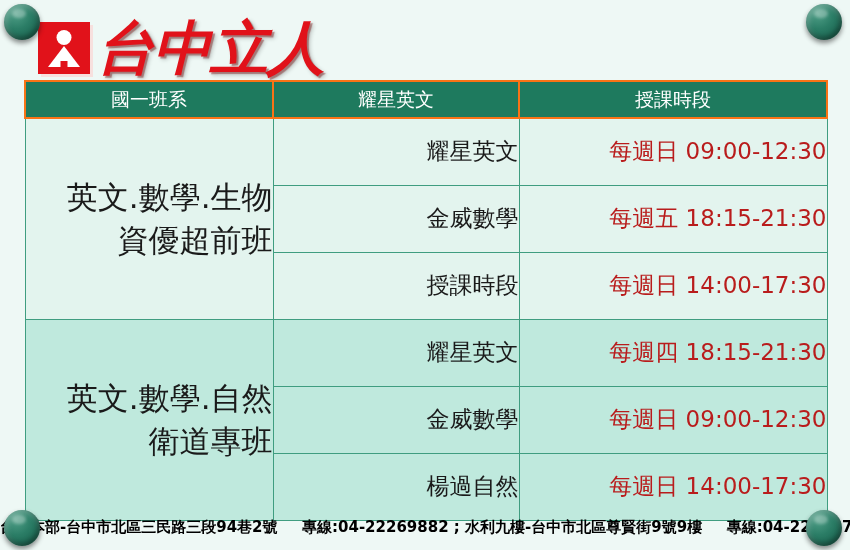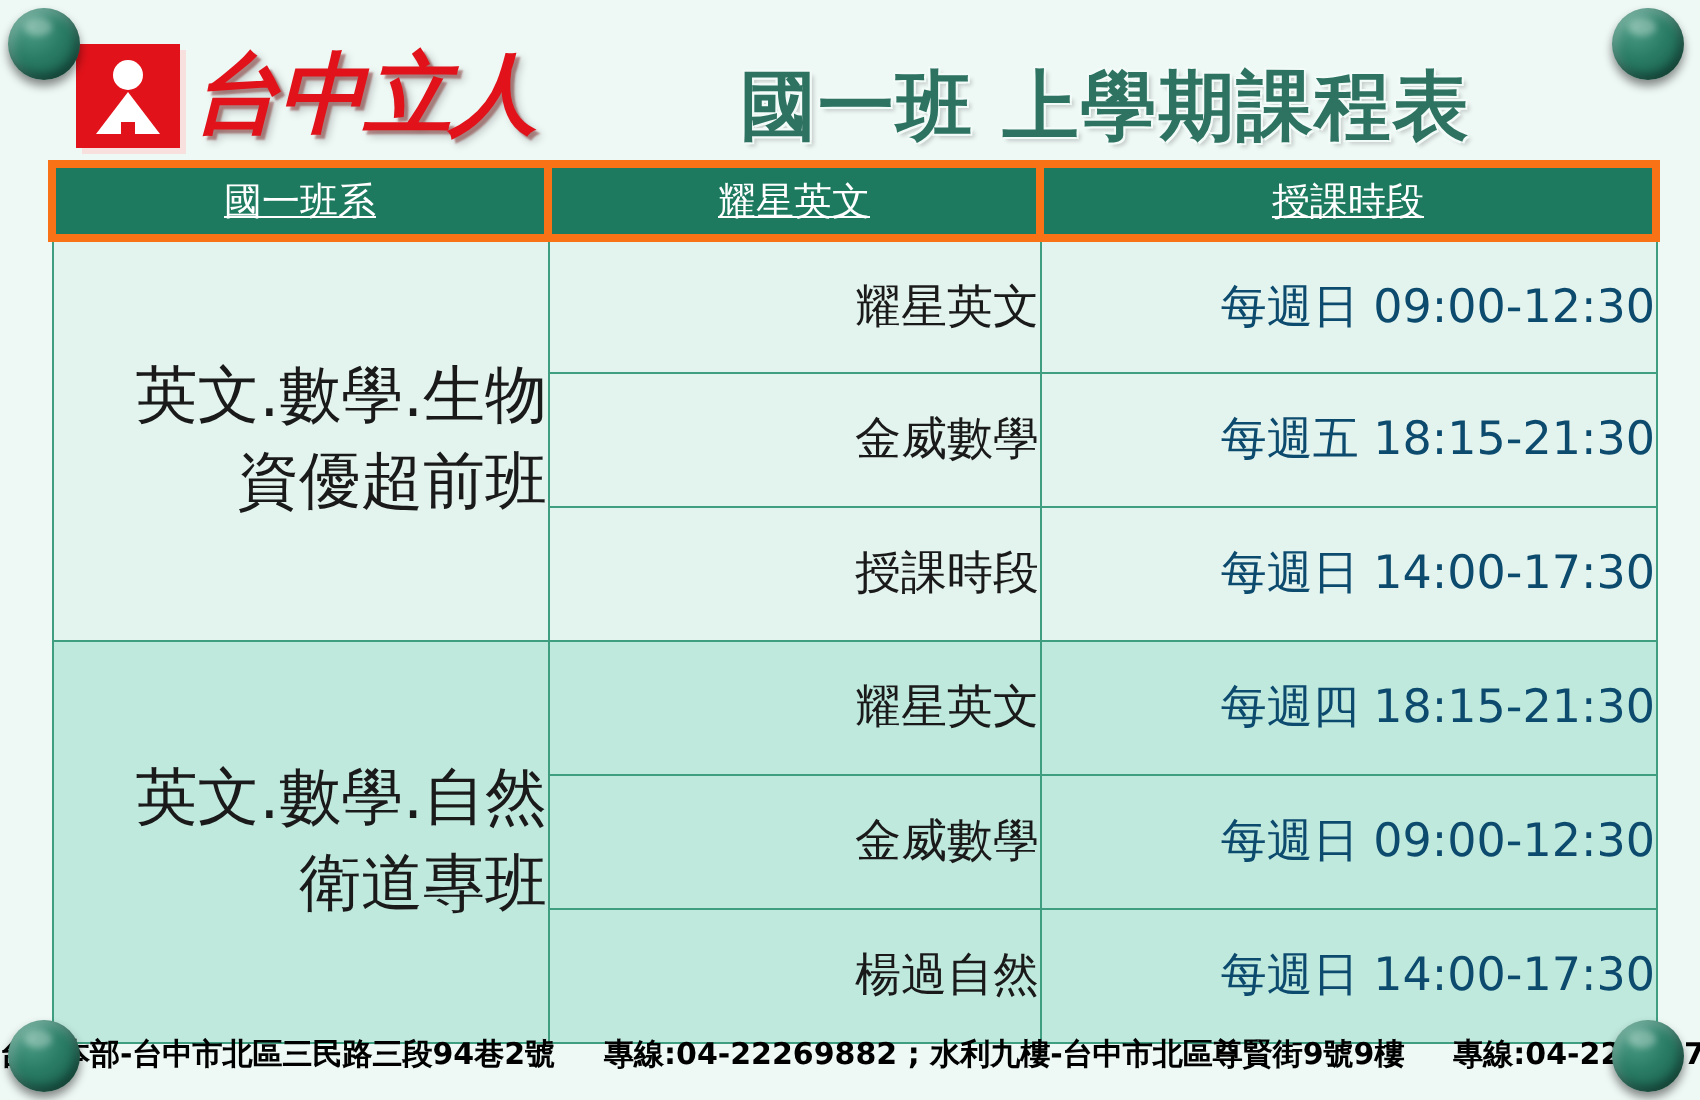--- a/index.html
+++ b/index.html
@@ -61,21 +61,21 @@
     border-bottom:21px solid #ffffff;
   }
   .logo-mark .legs{
     position:absolute; left:50%; bottom:0;
     transform:translateX(-50%);
     width:7px; height:13px;
     background:#e1121a;
   }
   .logo-text{
     font-family:"DejaVu Serif","Liberation Serif",serif;
-    font-size:44px; font-weight:bold; font-style:italic;
+    font-size:58px; font-weight:bold; font-style:italic;
     color:#e1121a;
     letter-spacing:-1px;
     text-shadow:2px 2px 1px rgba(120,20,20,.45), 3px 3px 4px rgba(0,0,0,.22);
     line-height:52px;
     white-space:nowrap;
   }
   .tagline{
     position:absolute; left:556px; top:5px;
     font-size:15px; font-weight:bold; color:#111;
     letter-spacing:0px; white-space:nowrap;
@@ -97,24 +97,23 @@
     width:802px;
     border-collapse:collapse;
     table-layout:fixed;
   }
   .sched th{
     background:#1e7a5e;
     color:#ffffff;
     font-size:19px;
     font-weight:normal;
     height:37px;
-    border:4px solid #f97316;
+    border:2px solid #f97316;
     text-align:center;
     vertical-align:middle;
-    text-decoration:underline;
   }
   .sched td{
     border:1px solid #3f9d80;
     text-align:right;
     vertical-align:middle;
     height:67px;
   }
   .col-a{ width:248px; }
   .col-b{ width:246px; }
   .col-c{ width:308px; }
@@ -122,21 +121,21 @@
   .grp-a td{ background:#e3f4ee; }
   .grp-b td{ background:#bfe9dd; }
 
   .cell-class{
     font-size:31px; color:#1a1a1a; line-height:1.38;
   }
   .cell-teacher{
     font-size:23px; color:#1a1a1a;
   }
   .cell-time{
-    font-size:23px; color:#0c4a6e; letter-spacing:0px;
+    font-size:23px; color:#b91c1c; letter-spacing:0px;
   }
 
   
   .footer{
     position:absolute; left:0; top:518px; width:850px;
     text-align:center;
     font-size:15px; font-weight:bold; color:#000;
     white-space:nowrap;
   }
   .footer .gap{ display:inline-block; width:14px; }
@@ -153,21 +152,20 @@
 
   <div class="logo-wrap">
     <div class="logo-mark">
       <div class="head"></div>
       <div class="body"></div>
       <div class="legs"></div>
     </div>
     <div class="logo-text">台中立人</div>
   </div>
 
-  <div class="maintitle">國一班 上學期課程表</div>
 </div>
 
 <table class="sched">
   <colgroup>
     <col class="col-a">
       <col class="col-b">
       <col class="col-c">
   </colgroup>
   <thead>
     <tr>

